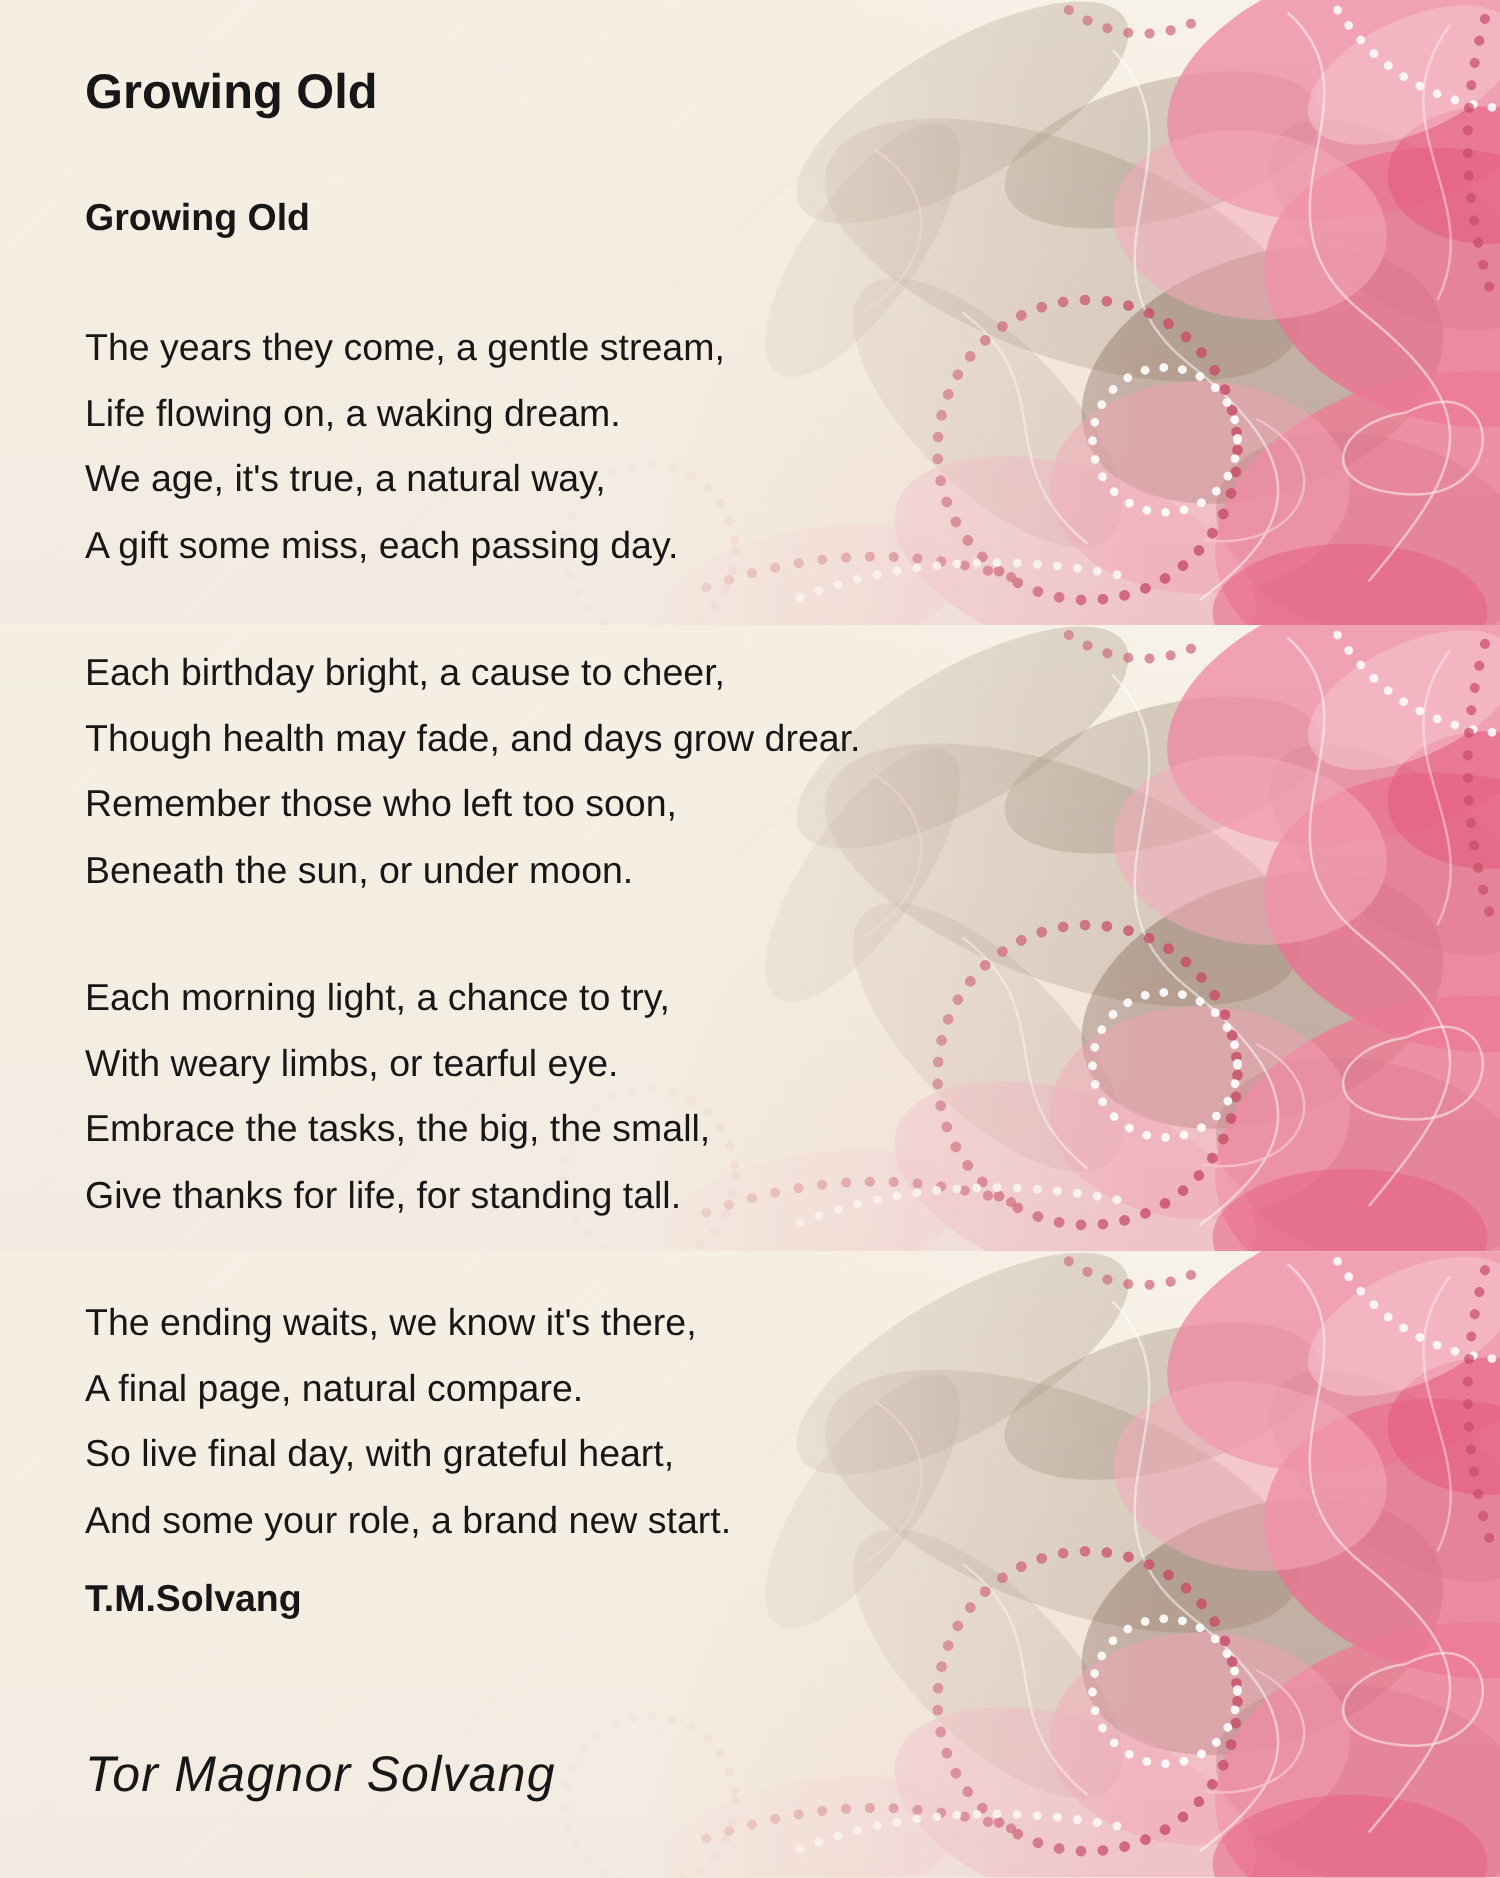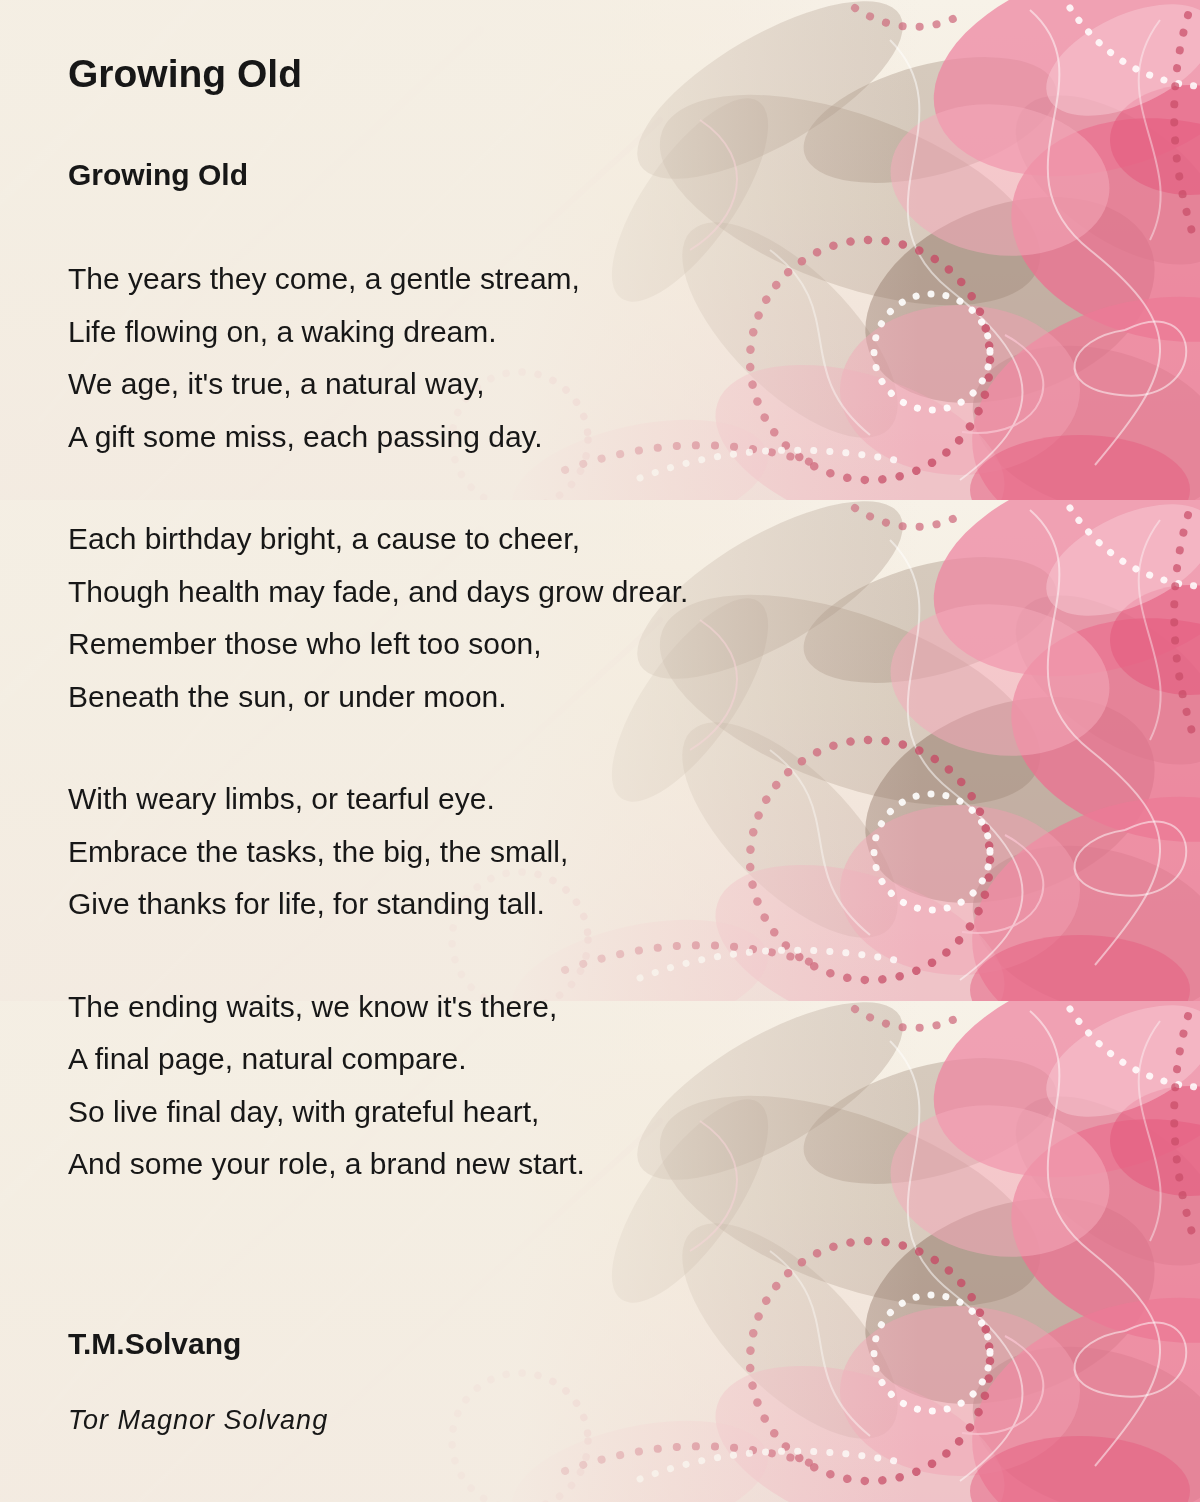--- a/index.html
+++ b/index.html
@@ -23,26 +23,26 @@
     position:absolute;left:68px;top:158px;
     font-size:30px;line-height:34px;font-weight:bold;white-space:nowrap;
   }
   .poem-body{
     position:absolute;left:68px;top:253px;
     font-size:30px;line-height:52.5px;font-weight:normal;
   }
   .stanza{margin:0 0 50px 0;}
   .poem-line{white-space:nowrap;}
   .author-signature{
-    position:absolute;left:68px;top:1318px;
+    position:absolute;left:68px;top:1254px;
     font-size:30px;line-height:52.5px;font-weight:bold;white-space:nowrap;
   }
   .author-name{
     position:absolute;left:68px;top:1396px;
-    font-size:27px;line-height:48px;font-style:italic;font-weight:normal;
+    font-size:40px;line-height:48px;font-style:italic;font-weight:normal;
     white-space:nowrap;letter-spacing:1px;
   }
 </style>
 </head>
 <body>
 
 <div class="page">
 
   <svg width="0" height="0" style="position:absolute" aria-hidden="true">
     <defs>
@@ -141,20 +141,21 @@
         <div class="poem-line">We age, it's true, a natural way,</div>
         <div class="poem-line">A gift some miss, each passing day.</div>
       </div>
       <div class="stanza">
         <div class="poem-line">Each birthday bright, a cause to cheer,</div>
         <div class="poem-line">Though health may fade, and days grow drear.</div>
         <div class="poem-line">Remember those who left too soon,</div>
         <div class="poem-line">Beneath the sun, or under moon.</div>
       </div>
       <div class="stanza">
+        <div class="poem-line">Each morning light, a chance to try,</div>
         <div class="poem-line">With weary limbs, or tearful eye.</div>
         <div class="poem-line">Embrace the tasks, the big, the small,</div>
         <div class="poem-line">Give thanks for life, for standing tall.</div>
       </div>
       <div class="stanza">
         <div class="poem-line">The ending waits, we know it's there,</div>
         <div class="poem-line">A final page, natural compare.</div>
         <div class="poem-line">So live final day, with grateful heart,</div>
         <div class="poem-line">And some your role, a brand new start.</div>
       </div>

